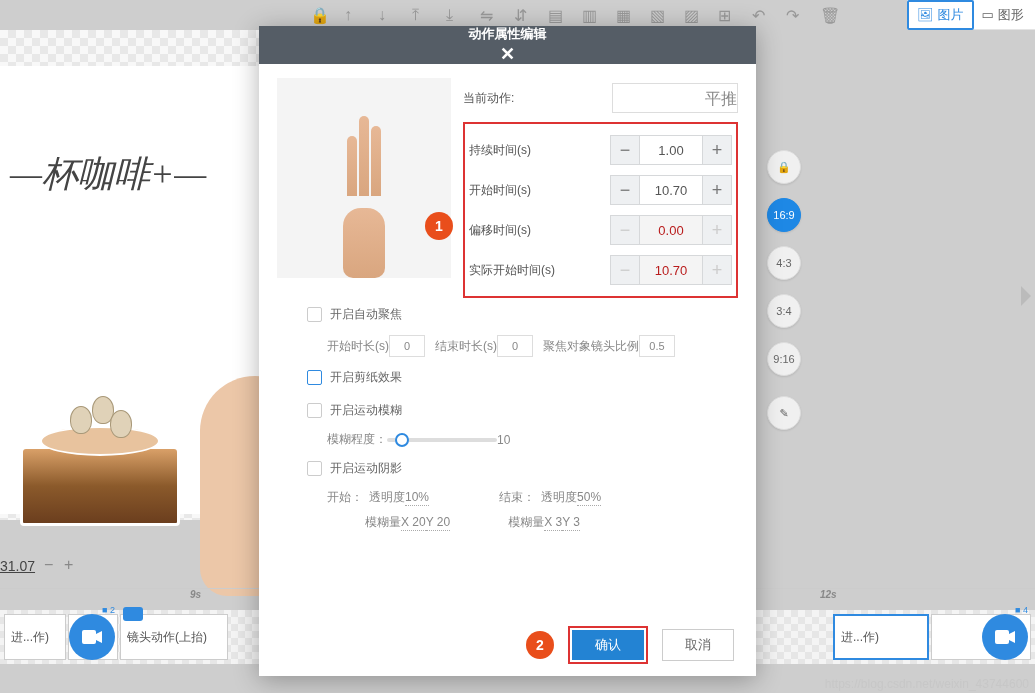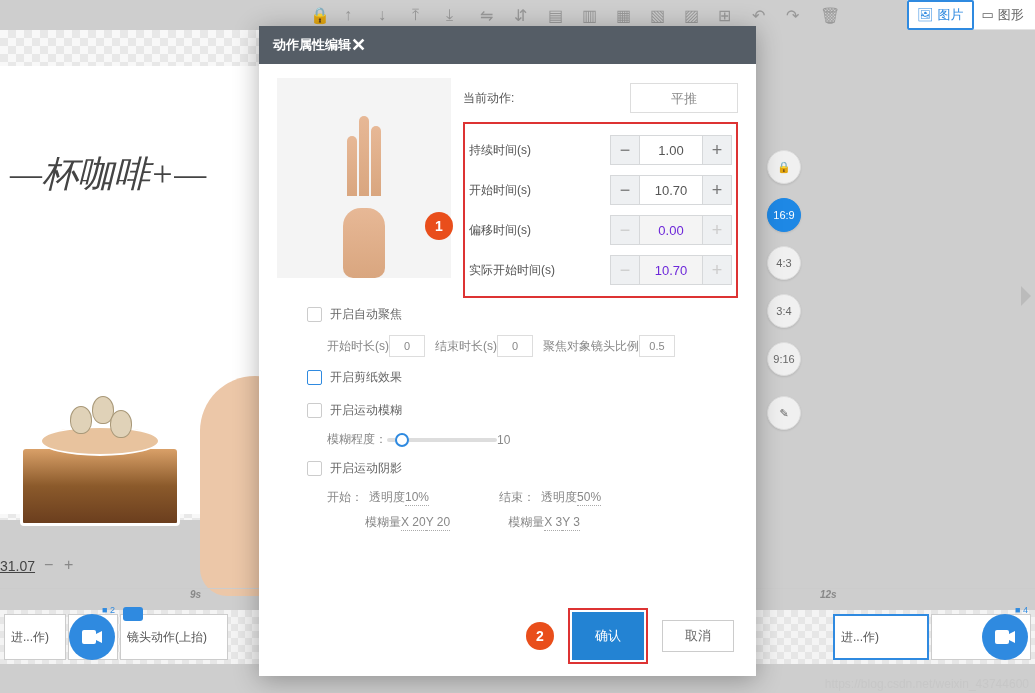--- a/index.html
+++ b/index.html
@@ -42,56 +42,56 @@
     .timeline-track { position: absolute; left: 0; top: 610px; right: 0; height: 54px; background: repeating-conic-gradient(#e6e6e6 0% 25%, #f4f4f4 0% 50%) 0 0/14px 14px; display: flex; align-items: center; gap: 2px; padding: 4px; }
     .clip { height: 46px; background: #fff; border: 1px solid #ccc; display: flex; align-items: center; padding: 0 6px; font-size: 12px; color: #555; position: relative; }
     .clip.selected { border: 2px solid #2f8ae0; }
     .clip .cam { position: absolute; top: -8px; left: 2px; width: 20px; height: 14px; background: #2f8ae0; border-radius: 3px; }
     .clip .cam::after { content: ""; position: absolute; right: -4px; top: 3px; border: 4px solid transparent; border-left-color: #2f8ae0; }
     .clip .num { position: absolute; top: -10px; right: 2px; font-size: 9px; color: #2f8ae0; }
     .cam-icon-big { width: 46px; height: 46px; background: #2f8ae0; border-radius: 50%; display: flex; align-items: center; justify-content: center; }
     
     
     .modal { position: absolute; left: 259px; top: 26px; width: 497px; height: 650px; background: #fff; box-shadow: 0 4px 24px rgba(0,0,0,.3); z-index: 100; }
-    .modal-header { height: 38px; background: #555d66; color: #fff; display: flex; align-items: center; justify-content: flex-start; padding: 8px 14px; font-size: 13px; font-weight: bold; }
+    .modal-header { height: 38px; background: #555d66; color: #fff; display: flex; align-items: center; justify-content: center; padding: 8px 14px; font-size: 13px; font-weight: bold; flex-direction: column; }
     .close-x { cursor: pointer; font-size: 18px; }
     .modal-body { padding: 14px 18px; }
     
     .upper-row { display: flex; gap: 12px; }
     .preview-box { width: 174px; height: 200px; background: #f4f4f4; position: relative; flex-shrink: 0; }
     .hand-preview { position: absolute; left: 50%; bottom: 0; transform: translateX(-50%); width: 54px; height: 170px; }
     .finger { position: absolute; width: 10px; border-radius: 6px 6px 0 0; background: linear-gradient(#e7b896,#d9a67f); }
     .palm-p { position: absolute; bottom: 0; left: 6px; width: 42px; height: 70px; background: linear-gradient(#e7b896,#d9a67f); border-radius: 18px 18px 10px 10px; }
     .marker { position: absolute; width: 28px; height: 28px; border-radius: 50%; background: #e94e1b; color: #fff; display: flex; align-items: center; justify-content: center; font-size: 14px; font-weight: bold; z-index: 5; }
     
     .props-col { flex: 1; position: relative; }
     .prop-row { display: flex; align-items: center; height: 40px; font-size: 12px; color: #555; }
     .prop-row label { width: 100px; }
-    .action-display { width: 108px; height: 30px; border: 1px solid #ddd; text-align: center; line-height: 30px; font-size: 13px; color: #888; margin-left: auto; }
+    .action-display { width: 126px; height: 30px; border: 1px solid #ddd; text-align: right; line-height: 30px; font-size: 16px; color: #888; margin-left: auto; }
     .red-box { border: 2px solid #d33; padding: 6px 4px; margin-top: 4px; }
     .stepper { display: flex; margin-left: auto; }
     .step-btn { width: 30px; height: 30px; background: #eef0f2; border: 1px solid #d6d8da; color: #777; font-size: 18px; cursor: pointer; display: flex; align-items: center; justify-content: center; }
     .step-val { width: 62px; height: 30px; border: 1px solid #d6d8da; border-left: none; border-right: none; text-align: center; font-size: 13px; color: #555; background: #fff; }
-    .step-val.disabled { background: #f4f4f4; color: #6d28d9; }
+    .step-val.disabled { background: #f4f4f4; color: #b91c1c; }
     .step-btn.disabled { color: #ccc; cursor: default; }
     
     .section-title { font-size: 13px; font-weight: bold; color: #444; margin: 18px 0 10px; display: flex; justify-content: space-between; align-items: center; }
     .restore-btn { font-weight: normal; font-size: 12px; padding: 4px 8px; border: 1px solid #ccc; background: #f6f6f6; cursor: pointer; }
     
     .effect-row { display: flex; align-items: center; padding: 8px 0 8px 30px; font-size: 12px; color: #666; gap: 8px; }
     .chk { width: 15px; height: 15px; border: 1px solid #ccc; border-radius: 2px; flex-shrink: 0; }
     .chk.active { border-color: #2f8ae0; }
     .sub-row { display: flex; align-items: center; padding: 4px 0 4px 50px; font-size: 12px; color: #888; gap: 0; }
     .small-input { width: 36px; height: 22px; border: 1px solid #ddd; text-align: center; font-size: 11px; color: #888; }
     .slider-track { width: 110px; height: 4px; background: #ddd; border-radius: 2px; position: relative; }
     .slider-thumb { position: absolute; left: 8px; top: -5px; width: 14px; height: 14px; border-radius: 50%; background: #fff; border: 2px solid #2f8ae0; }
     .dotted { border-bottom: 1px dotted #aaa; padding-bottom: 1px; }
     
     .modal-footer { position: absolute; bottom: 12px; left: 0; right: 0; display: flex; justify-content: flex-end; align-items: center; gap: 14px; padding: 0 22px; }
-    .btn-primary { width: 72px; height: 48px; background: #2383d3; color: #fff; border: none; font-size: 13px; cursor: pointer; }
+    .btn-primary { width: 72px; height: 30px; background: #2383d3; color: #fff; border: none; font-size: 13px; cursor: pointer; }
     .btn-secondary { width: 72px; height: 32px; background: #fff; border: 1px solid #ccc; color: #666; font-size: 13px; cursor: pointer; }
     .red-border-btn { border: 2px solid #d33; padding: 2px; }
     
     .triangle-right { position: absolute; right: 4px; top: 286px; width: 0; height: 0; border-top: 10px solid transparent; border-bottom: 10px solid transparent; border-left: 10px solid #bbb; cursor: pointer; }
     
     .watermark { position: absolute; right: 6px; bottom: 2px; font-size: 12px; color: #c7c7c7; }
     .pencil-btn { position: absolute; right: 234px; top: 396px; }
   </style>
 </head>
 <body>

